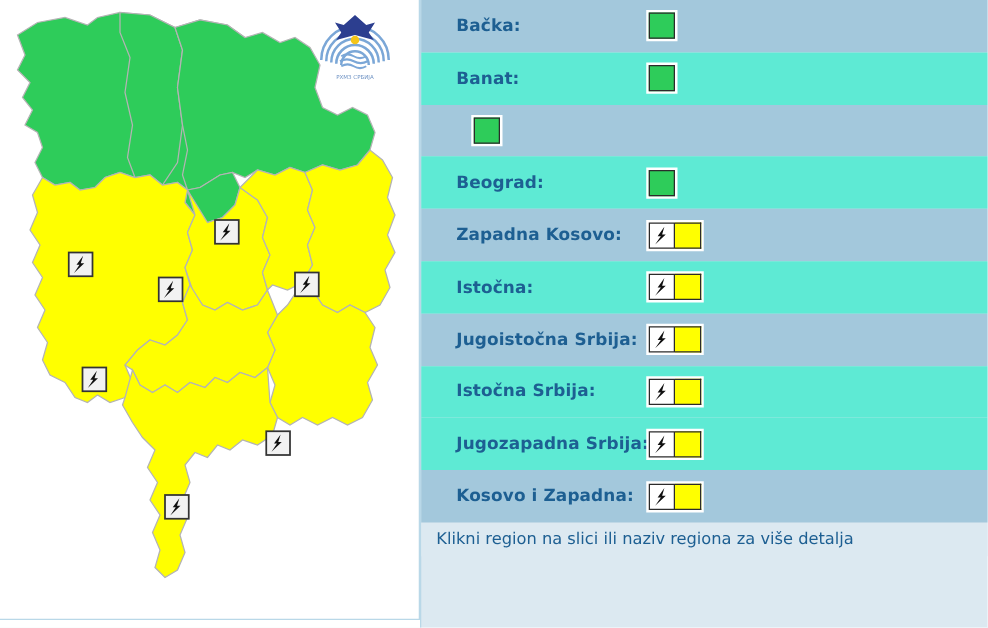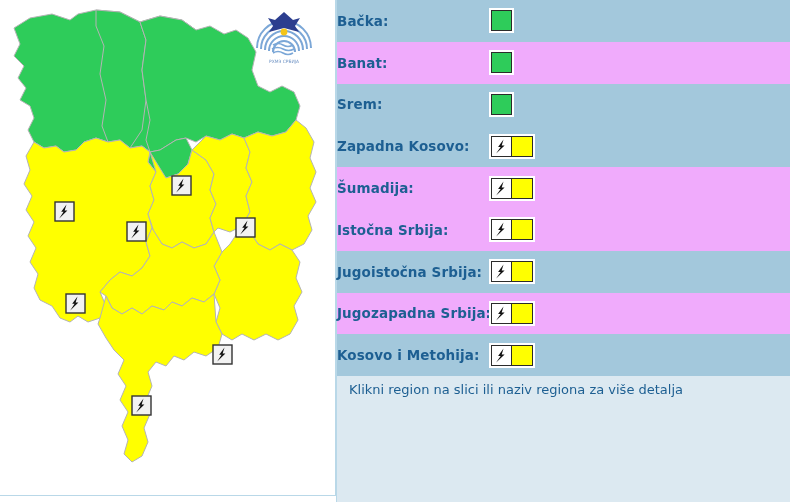--- a/index.html
+++ b/index.html
@@ -59,24 +59,24 @@
     box-sizing: border-box;
     border-left: 1px solid #b9d8e8;
     background: #dce9f1;
   }
   .row {
     position: relative;
     height: 41.8px;
     display: flex;
     align-items: center;
     box-sizing: border-box;
-    padding-left: 0;
+    padding-left: 28px;
   }
   .row.dark  { background: #a3c8dc; }
-  .row.light { background: #f0abfc; }
+  .row.light { background: #5eead4; }
 
   .row-label {
     font-size: 13.5px;
     font-weight: bold;
     color: #1d5f92;
     letter-spacing: 0.1px;
     width: 140px;
     flex: 0 0 140px;
     white-space: nowrap;
     cursor: pointer;
@@ -265,102 +265,109 @@
     <div class="row light">
       <span class="row-label">Banat:</span>
       <span class="badge-area">
         <span class="swatch-wrap">
           <span class="swatch sw-green"></span>
         </span>
       </span>
     </div>
 
     <div class="row dark">
-      <span class="row-label">Srem:</span>
       <span class="badge-area">
         <span class="swatch-wrap">
           <span class="swatch sw-green"></span>
         </span>
       </span>
     </div>
 
+    <div class="row light">
+      <span class="row-label">Beograd:</span>
+      <span class="badge-area">
+        <span class="swatch-wrap">
+          <span class="swatch sw-green"></span>
+        </span>
+      </span>
+    </div>
 
     <div class="row dark">
       <span class="row-label">Zapadna Kosovo:</span>
       <span class="badge-area">
         <span class="pair">
           <span class="swatch sw-storm">
             <svg class="bolt-svg" viewBox="0 0 19 19">
                 <path d="M11.5,2.4 L6.1,9.9 L8.7,9.9 L4.1,16.6 L12.6,8.5 L9.7,8.5 Z" fill="#111"></path>
               </svg>
           </span>
           <span class="swatch sw-yellow"></span>
         </span>
       </span>
     </div>
 
     <div class="row light">
-      <span class="row-label">Šumadija:</span>
-      <span class="badge-area">
-        <span class="pair">
-          <span class="swatch sw-storm">
-            <svg class="bolt-svg" viewBox="0 0 19 19">
-                <path d="M11.5,2.4 L6.1,9.9 L8.7,9.9 L4.1,16.6 L12.6,8.5 L9.7,8.5 Z" fill="#111"></path>
-              </svg>
-          </span>
-          <span class="swatch sw-yellow"></span>
-        </span>
-      </span>
-    </div>
-
+      <span class="row-label">Istočna:</span>
+      <span class="badge-area">
+        <span class="pair">
+          <span class="swatch sw-storm">
+            <svg class="bolt-svg" viewBox="0 0 19 19">
+                <path d="M11.5,2.4 L6.1,9.9 L8.7,9.9 L4.1,16.6 L12.6,8.5 L9.7,8.5 Z" fill="#111"></path>
+              </svg>
+          </span>
+          <span class="swatch sw-yellow"></span>
+        </span>
+      </span>
+    </div>
+
+
+    <div class="row dark">
+      <span class="row-label">Jugoistočna Srbija:</span>
+      <span class="badge-area">
+        <span class="pair">
+          <span class="swatch sw-storm">
+            <svg class="bolt-svg" viewBox="0 0 19 19">
+                <path d="M11.5,2.4 L6.1,9.9 L8.7,9.9 L4.1,16.6 L12.6,8.5 L9.7,8.5 Z" fill="#111"></path>
+              </svg>
+          </span>
+          <span class="swatch sw-yellow"></span>
+        </span>
+      </span>
+    </div>
 
     <div class="row light">
       <span class="row-label">Istočna Srbija:</span>
       <span class="badge-area">
         <span class="pair">
           <span class="swatch sw-storm">
             <svg class="bolt-svg" viewBox="0 0 19 19">
                 <path d="M11.5,2.4 L6.1,9.9 L8.7,9.9 L4.1,16.6 L12.6,8.5 L9.7,8.5 Z" fill="#111"></path>
               </svg>
           </span>
           <span class="swatch sw-yellow"></span>
         </span>
       </span>
     </div>
 
-    <div class="row dark">
-      <span class="row-label">Jugoistočna Srbija:</span>
-      <span class="badge-area">
-        <span class="pair">
-          <span class="swatch sw-storm">
-            <svg class="bolt-svg" viewBox="0 0 19 19">
-                <path d="M11.5,2.4 L6.1,9.9 L8.7,9.9 L4.1,16.6 L12.6,8.5 L9.7,8.5 Z" fill="#111"></path>
-              </svg>
-          </span>
-          <span class="swatch sw-yellow"></span>
-        </span>
-      </span>
-    </div>
-
     <div class="row light">
       <span class="row-label">Jugozapadna Srbija:</span>
       <span class="badge-area">
         <span class="pair">
           <span class="swatch sw-storm">
             <svg class="bolt-svg" viewBox="0 0 19 19">
                 <path d="M11.5,2.4 L6.1,9.9 L8.7,9.9 L4.1,16.6 L12.6,8.5 L9.7,8.5 Z" fill="#111"></path>
               </svg>
           </span>
           <span class="swatch sw-yellow"></span>
         </span>
       </span>
     </div>
 
     <div class="row dark">
-      <span class="row-label">Kosovo i Metohija:</span>
+      <span class="row-label">Kosovo i Zapadna:</span>
       <span class="badge-area">
         <span class="pair">
           <span class="swatch sw-storm">
             <svg class="bolt-svg" viewBox="0 0 19 19">
                 <path d="M11.5,2.4 L6.1,9.9 L8.7,9.9 L4.1,16.6 L12.6,8.5 L9.7,8.5 Z" fill="#111"></path>
               </svg>
           </span>
           <span class="swatch sw-yellow"></span>
         </span>
       </span>

